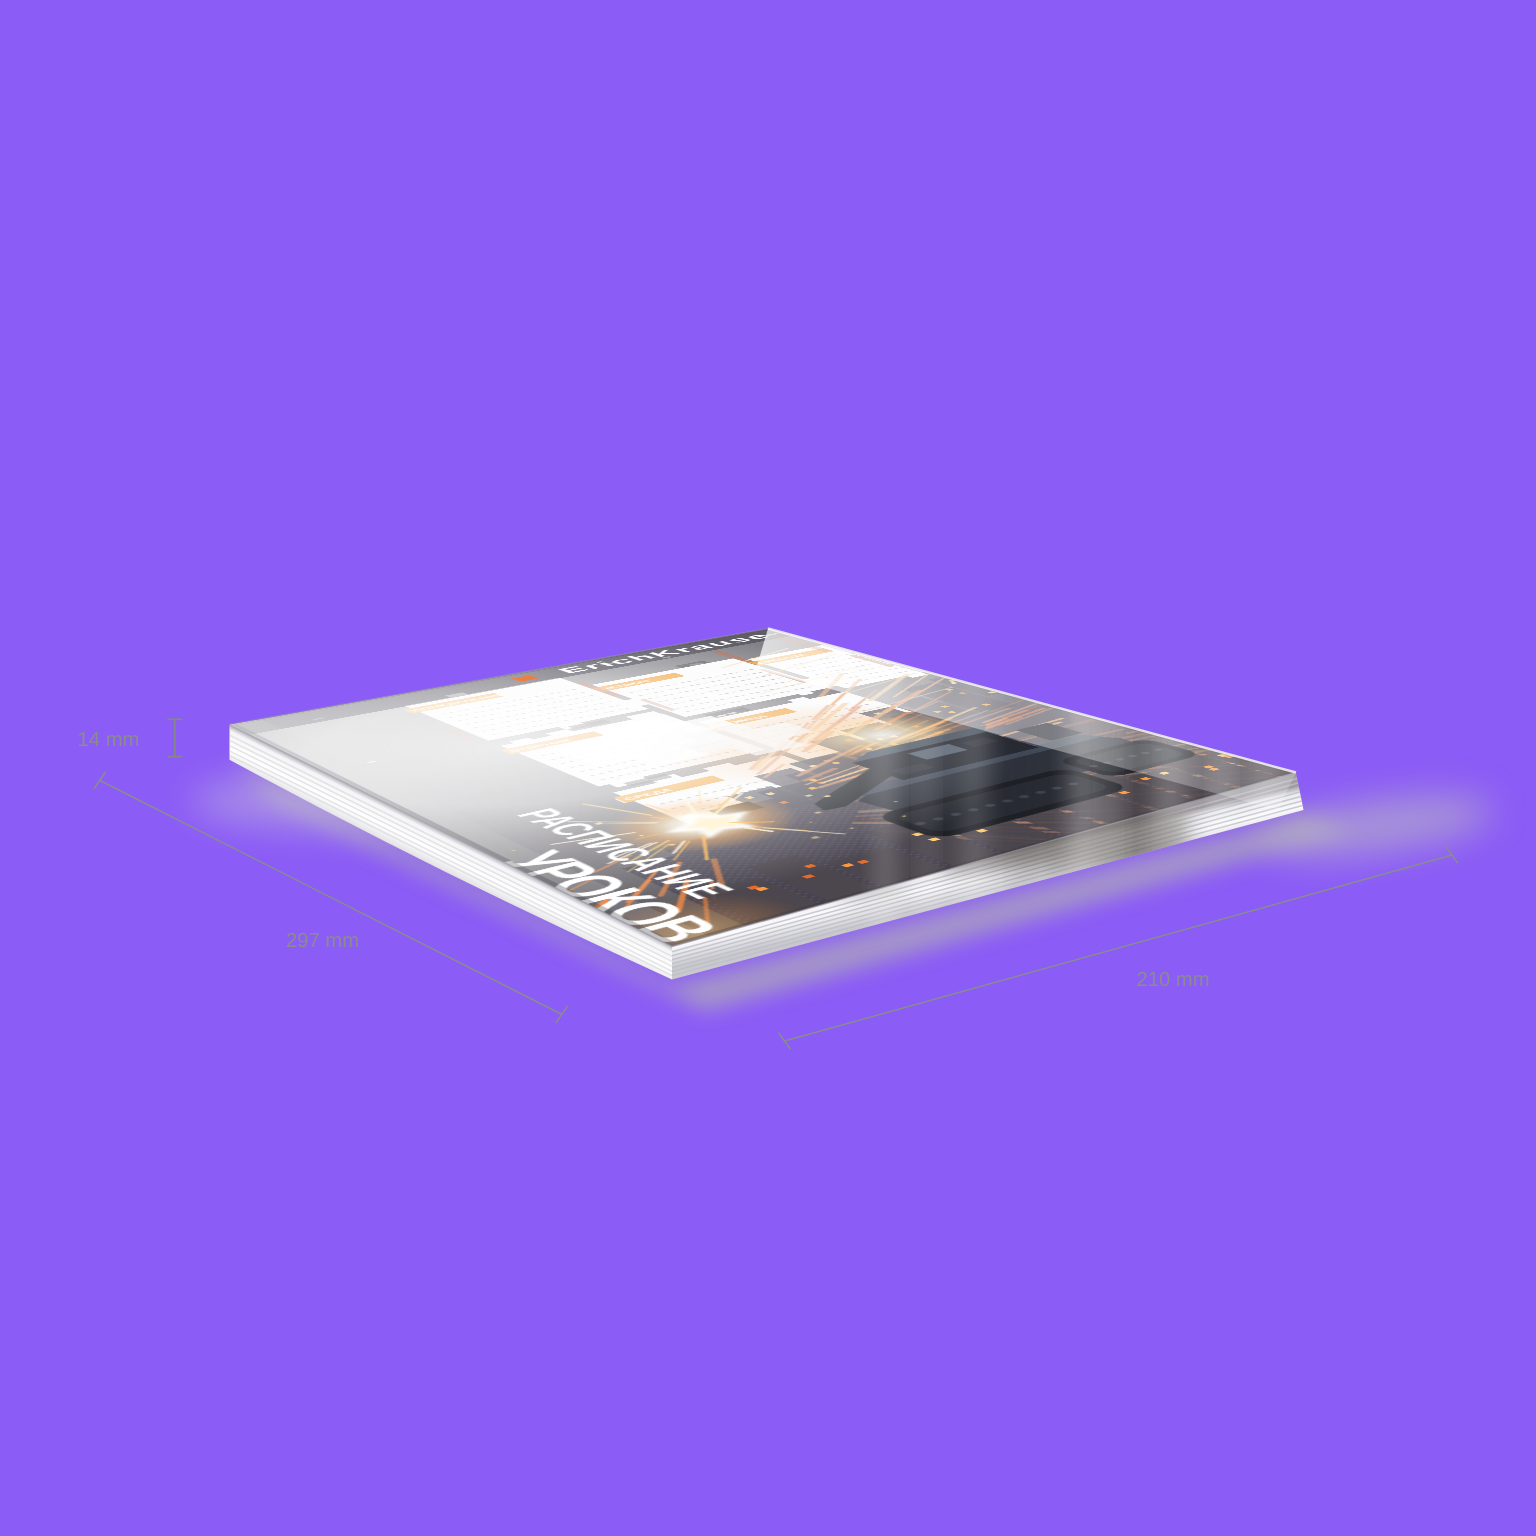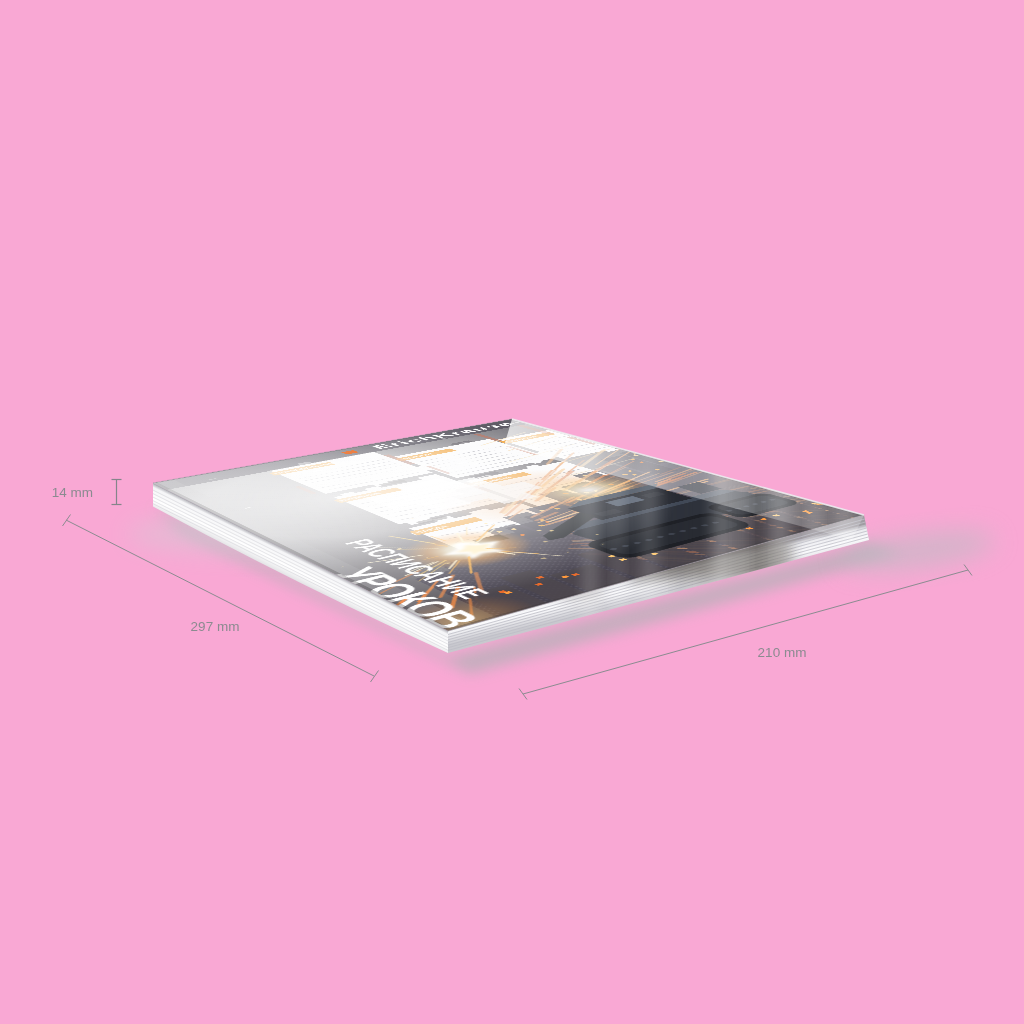--- a/index.html
+++ b/index.html
@@ -1,14 +1,14 @@
 <!DOCTYPE html>
 <html><head><meta charset="utf-8"><style>
 html,body{margin:0;padding:0;background:#ffffff;width:1024px;height:1024px;overflow:hidden}
-#stage{position:relative;width:1024px;height:1024px;background:#f9a8d4;font-family:"Liberation Sans",sans-serif}
+#stage{position:relative;width:1024px;height:1024px;background:#8b5cf6;font-family:"Liberation Sans",sans-serif}
 #stage>svg{position:absolute;left:0;top:0}
 #cover{position:absolute;left:0;top:0;width:420px;height:594px;transform-origin:0 0;transform:matrix3d(1.081462,0.033141,0,0.00044277,0.274614,-0.063552,0,-0.00049558,0,0,1,0,153.000,483.000,0,1);filter:blur(.5px)}
 #cover svg{display:block}
 </style></head><body>
 <div id="stage">
 
 <svg width="1024" height="1024" viewBox="0 0 1024 1024">
 <defs>
 <filter id="bl7" x="-60%" y="-60%" width="220%" height="220%">
           <feGaussianBlur stdDeviation="7"></feGaussianBlur>

